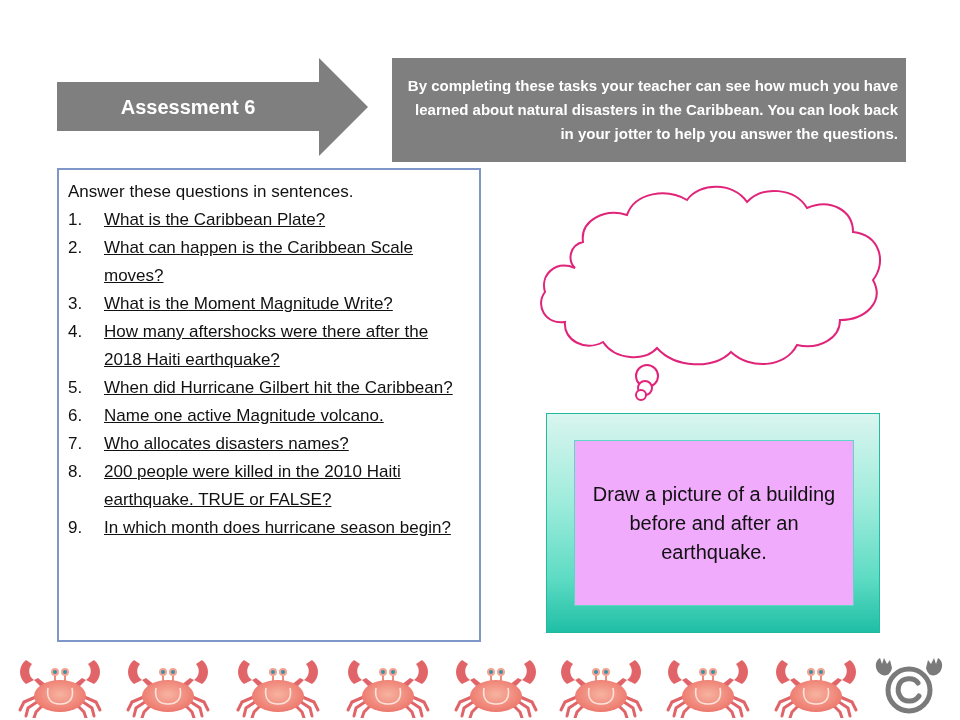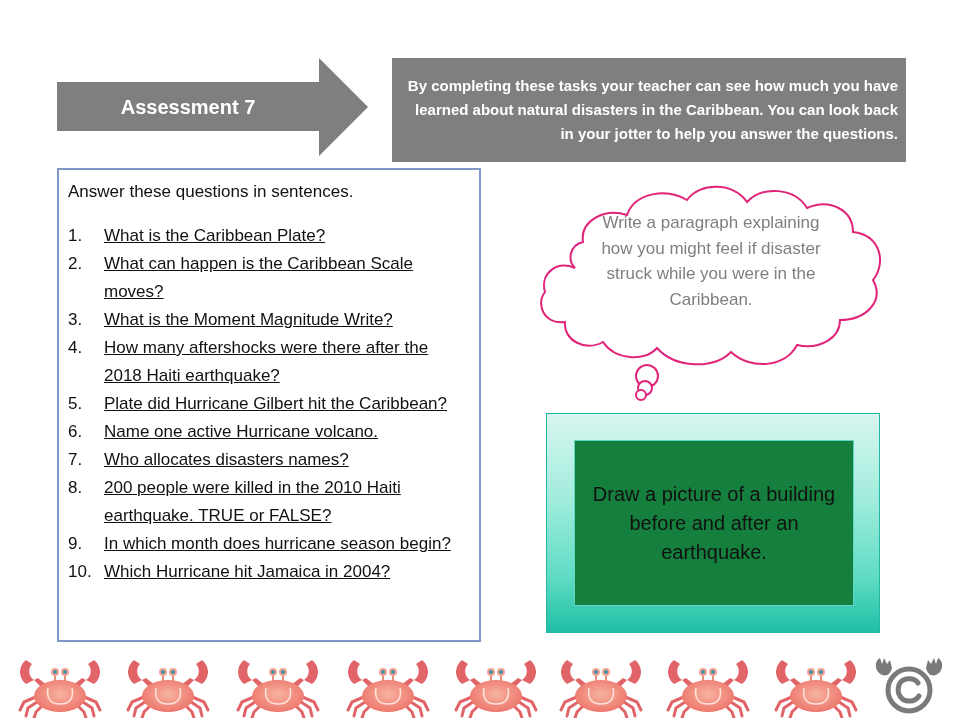--- a/index.html
+++ b/index.html
@@ -16,52 +16,52 @@
   
   #intro { left:392px; top:58px; width:514px; height:104px; background:#7f7f7f;
            color:#ffffff; font-weight:bold; font-size:15px; line-height:24px;
            text-align:right; display:flex; align-items:center; justify-content:center;
            box-sizing:border-box; padding:0 8px; }
 
   
   #questions { left:57px; top:168px; width:424px; height:474px; box-sizing:border-box;
                border:2px solid #7f97c8; padding:8px 10px 0 9px; color:#111;
                font-size:17px; line-height:28px; background:#fff; }
-  #questions .intro-line { margin-bottom:16px; }
+  #questions .intro-line { margin-bottom:0; }
   #questions ol { list-style:none; margin:0; padding:0; }
   #questions li { display:flex; margin:0; }
   #questions li .num { width:36px; flex:none; }
   #questions li .txt { flex:1;text-decoration:underline; }
 
   
   #bubble { left:535px; top:180px; width:355px; height:225px; }
   #bubble svg { position:absolute; left:0; top:0; }
   #bubble-text { position:absolute; left:60px; top:30px; width:232px; text-align:center;
                  color:#7f7f7f; font-size:17px; line-height:25.5px; }
 
   
   #draw-frame { left:546px; top:413px; width:334px; height:220px; box-sizing:border-box;
                 border:1.5px solid #22b8a2;
                 background:linear-gradient(to bottom, #d9f5ef 0%, #9fecdc 40%, #5fdcc4 75%, #1fbfa5 100%); }
   #draw-inner { left:574px; top:440px; width:280px; height:166px; box-sizing:border-box;
-                border:1.5px solid #5fd6c4; background:#15803d; display:flex; align-items:center;
+                border:1.5px solid #5fd6c4; background:#f0abfc; display:flex; align-items:center;
                 justify-content:center; text-align:center; color:#111; font-size:20px; line-height:29px; padding:0 10px; }
 
   
   .crab { position:absolute; top:652px; width:96px; height:66px; }
   #logo { left:868px; top:652px; width:82px; height:66px; }
 </style>
 </head>
 <body>
 
 <div id="arrow" class="abs">
   <svg width="312" height="98" viewBox="0 0 312 98">
     <polygon points="0,24 262,24 262,0 311,49 262,98 262,73 0,73" fill="#7f7f7f"></polygon>
   </svg>
-  <div id="arrow-label">Assessment 7</div>
+  <div id="arrow-label">Assessment 6</div>
 </div>
 
 <div id="intro" class="abs">
   <span>By completing these tasks your teacher can see how much you have learned about natural disasters in the Caribbean. You can look back in your jotter to help you answer the questions.</span>
 </div>
 
 <div id="questions" class="abs">
   <div class="intro-line">Answer these questions in sentences.</div>
   <ol>
     <li>
@@ -75,41 +75,37 @@
     <li>
         <span class="num">3.</span>
         <span class="txt">What is the Moment Magnitude Write?</span>
       </li>
     <li>
         <span class="num">4.</span>
         <span class="txt">How many aftershocks were there after the 2018 Haiti earthquake?</span>
       </li>
     <li>
         <span class="num">5.</span>
-        <span class="txt">Plate did Hurricane Gilbert hit the Caribbean?</span>
+        <span class="txt">When did Hurricane Gilbert hit the Caribbean?</span>
       </li>
     <li>
         <span class="num">6.</span>
-        <span class="txt">Name one active Hurricane volcano.</span>
+        <span class="txt">Name one active Magnitude volcano.</span>
       </li>
     <li>
         <span class="num">7.</span>
         <span class="txt">Who allocates disasters names?</span>
       </li>
     <li>
         <span class="num">8.</span>
         <span class="txt">200 people were killed in the 2010 Haiti earthquake. TRUE or FALSE?</span>
       </li>
     <li>
         <span class="num">9.</span>
         <span class="txt">In which month does hurricane season begin?</span>
-      </li>
-    <li>
-        <span class="num">10.</span>
-        <span class="txt">Which Hurricane hit Jamaica in 2004?</span>
       </li>
   </ol>
 </div>
 
 <div id="bubble" class="abs">
   <svg width="355" height="225" viewBox="0 0 355 225">
     <g fill="#ffffff" stroke="#e0247a" stroke-width="2" stroke-linecap="round">
       <path d="M 40 88
                C 20 80, 5 95, 10 112
                C 0 125, 10 145, 30 142
@@ -124,21 +120,20 @@
                C 260 8, 228 5, 212 22
                C 198 2, 165 2, 152 20
                C 132 8, 100 12, 92 35
                C 70 28, 45 40, 48 62
                C 35 65, 32 80, 40 88 Z"></path>
       <circle cx="112" cy="196" r="11"></circle>
       <circle cx="110" cy="208" r="7"></circle>
       <circle cx="106" cy="215" r="5"></circle>
     </g>
   </svg>
-  <div id="bubble-text">Write a paragraph explaining how you might feel if disaster struck while you were in the Caribbean.</div>
 </div>
 
 <div id="draw-frame" class="abs"></div>
 <div id="draw-inner" class="abs">
   <span>Draw a picture of a building before and after an earthquake.</span>
 </div>
 
 <svg width="0" height="0" style="position:absolute">
   <defs>
     <radialGradient id="crabBody" cx="50%" cy="45%" r="60%">

